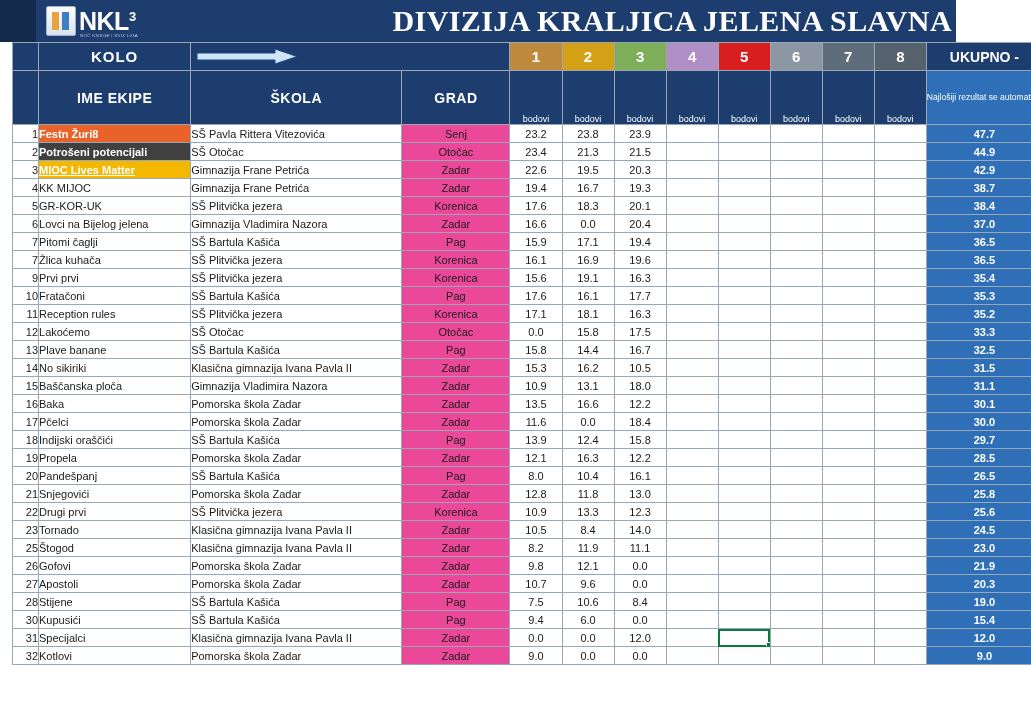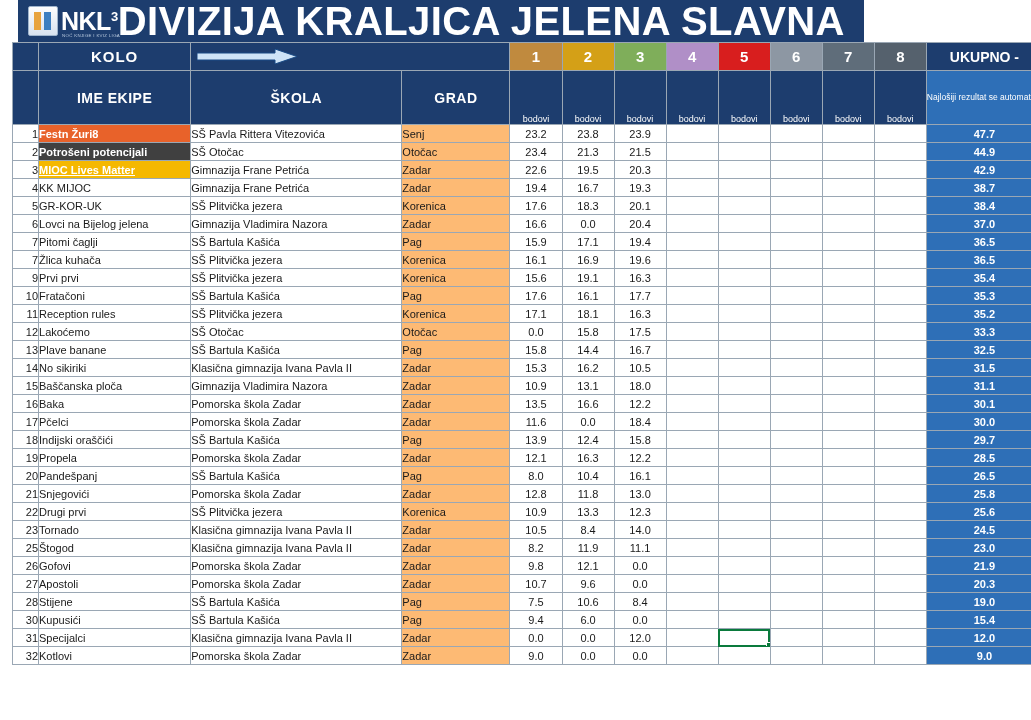--- a/index.html
+++ b/index.html
@@ -12,25 +12,24 @@
   }
   #root {
     position: relative;
     width: 1031px; height: 720px;
     background: #ffffff;
   }
   
   .banner {
     position: absolute;
     left: 0; top: 0;
-    width: 846px; height: 42px;
+    width: 956px; height: 42px;
     background: #1d3d6e;
     display: flex;
     align-items: center;
-    margin-left: 18px;
   }
   .banner-leftstrip {
     width: 36px; height: 42px;
     background: #132a4d;
   }
   .logo {
     position: relative;
     margin-left: 10px;
     width: 140px; height: 36px;
     display: flex;
@@ -73,25 +72,26 @@
     left: 34px; bottom: 1px;
     color: #b8c9de;
     font-size: 4.4px;
     letter-spacing: 0.3px;
     white-space: nowrap;
   }
   .banner-title {
     flex: 1;
     text-align: right;
     color: #ffffff;
-    font-size: 40px;
+    font-size: 30px;
     font-weight: bold;
     letter-spacing: 0.4px;
-    padding-right: 20px;
+    padding-right: 4px;
     white-space: nowrap;
+    font-family: Liberation Serif, serif;
   }
   
   .sheet {
     position: absolute;
     left: 12px; top: 42px;
     width: 1031px;
     height: 678px;
     background: #ffffff;
   }
   table.grid {
@@ -203,22 +203,23 @@
     font-size: 11px;
   }
   td.skola {
     background: #ffffff;
     color: #1a1a1a;
     text-align: left;
     padding-left: 4px;
     font-size: 11px;
   }
   td.grad {
-    background: #fdba74;
+    background: #ec4899;
     color: #1a1a1a;
+    text-align: center;
     font-size: 11px;
   }
   td.score {
     background: #ffffff;
     color: #1a1a1a;
     text-align: center;
     font-size: 11px;
   }
   td.empty { background: #ffffff; }
   td.total {

